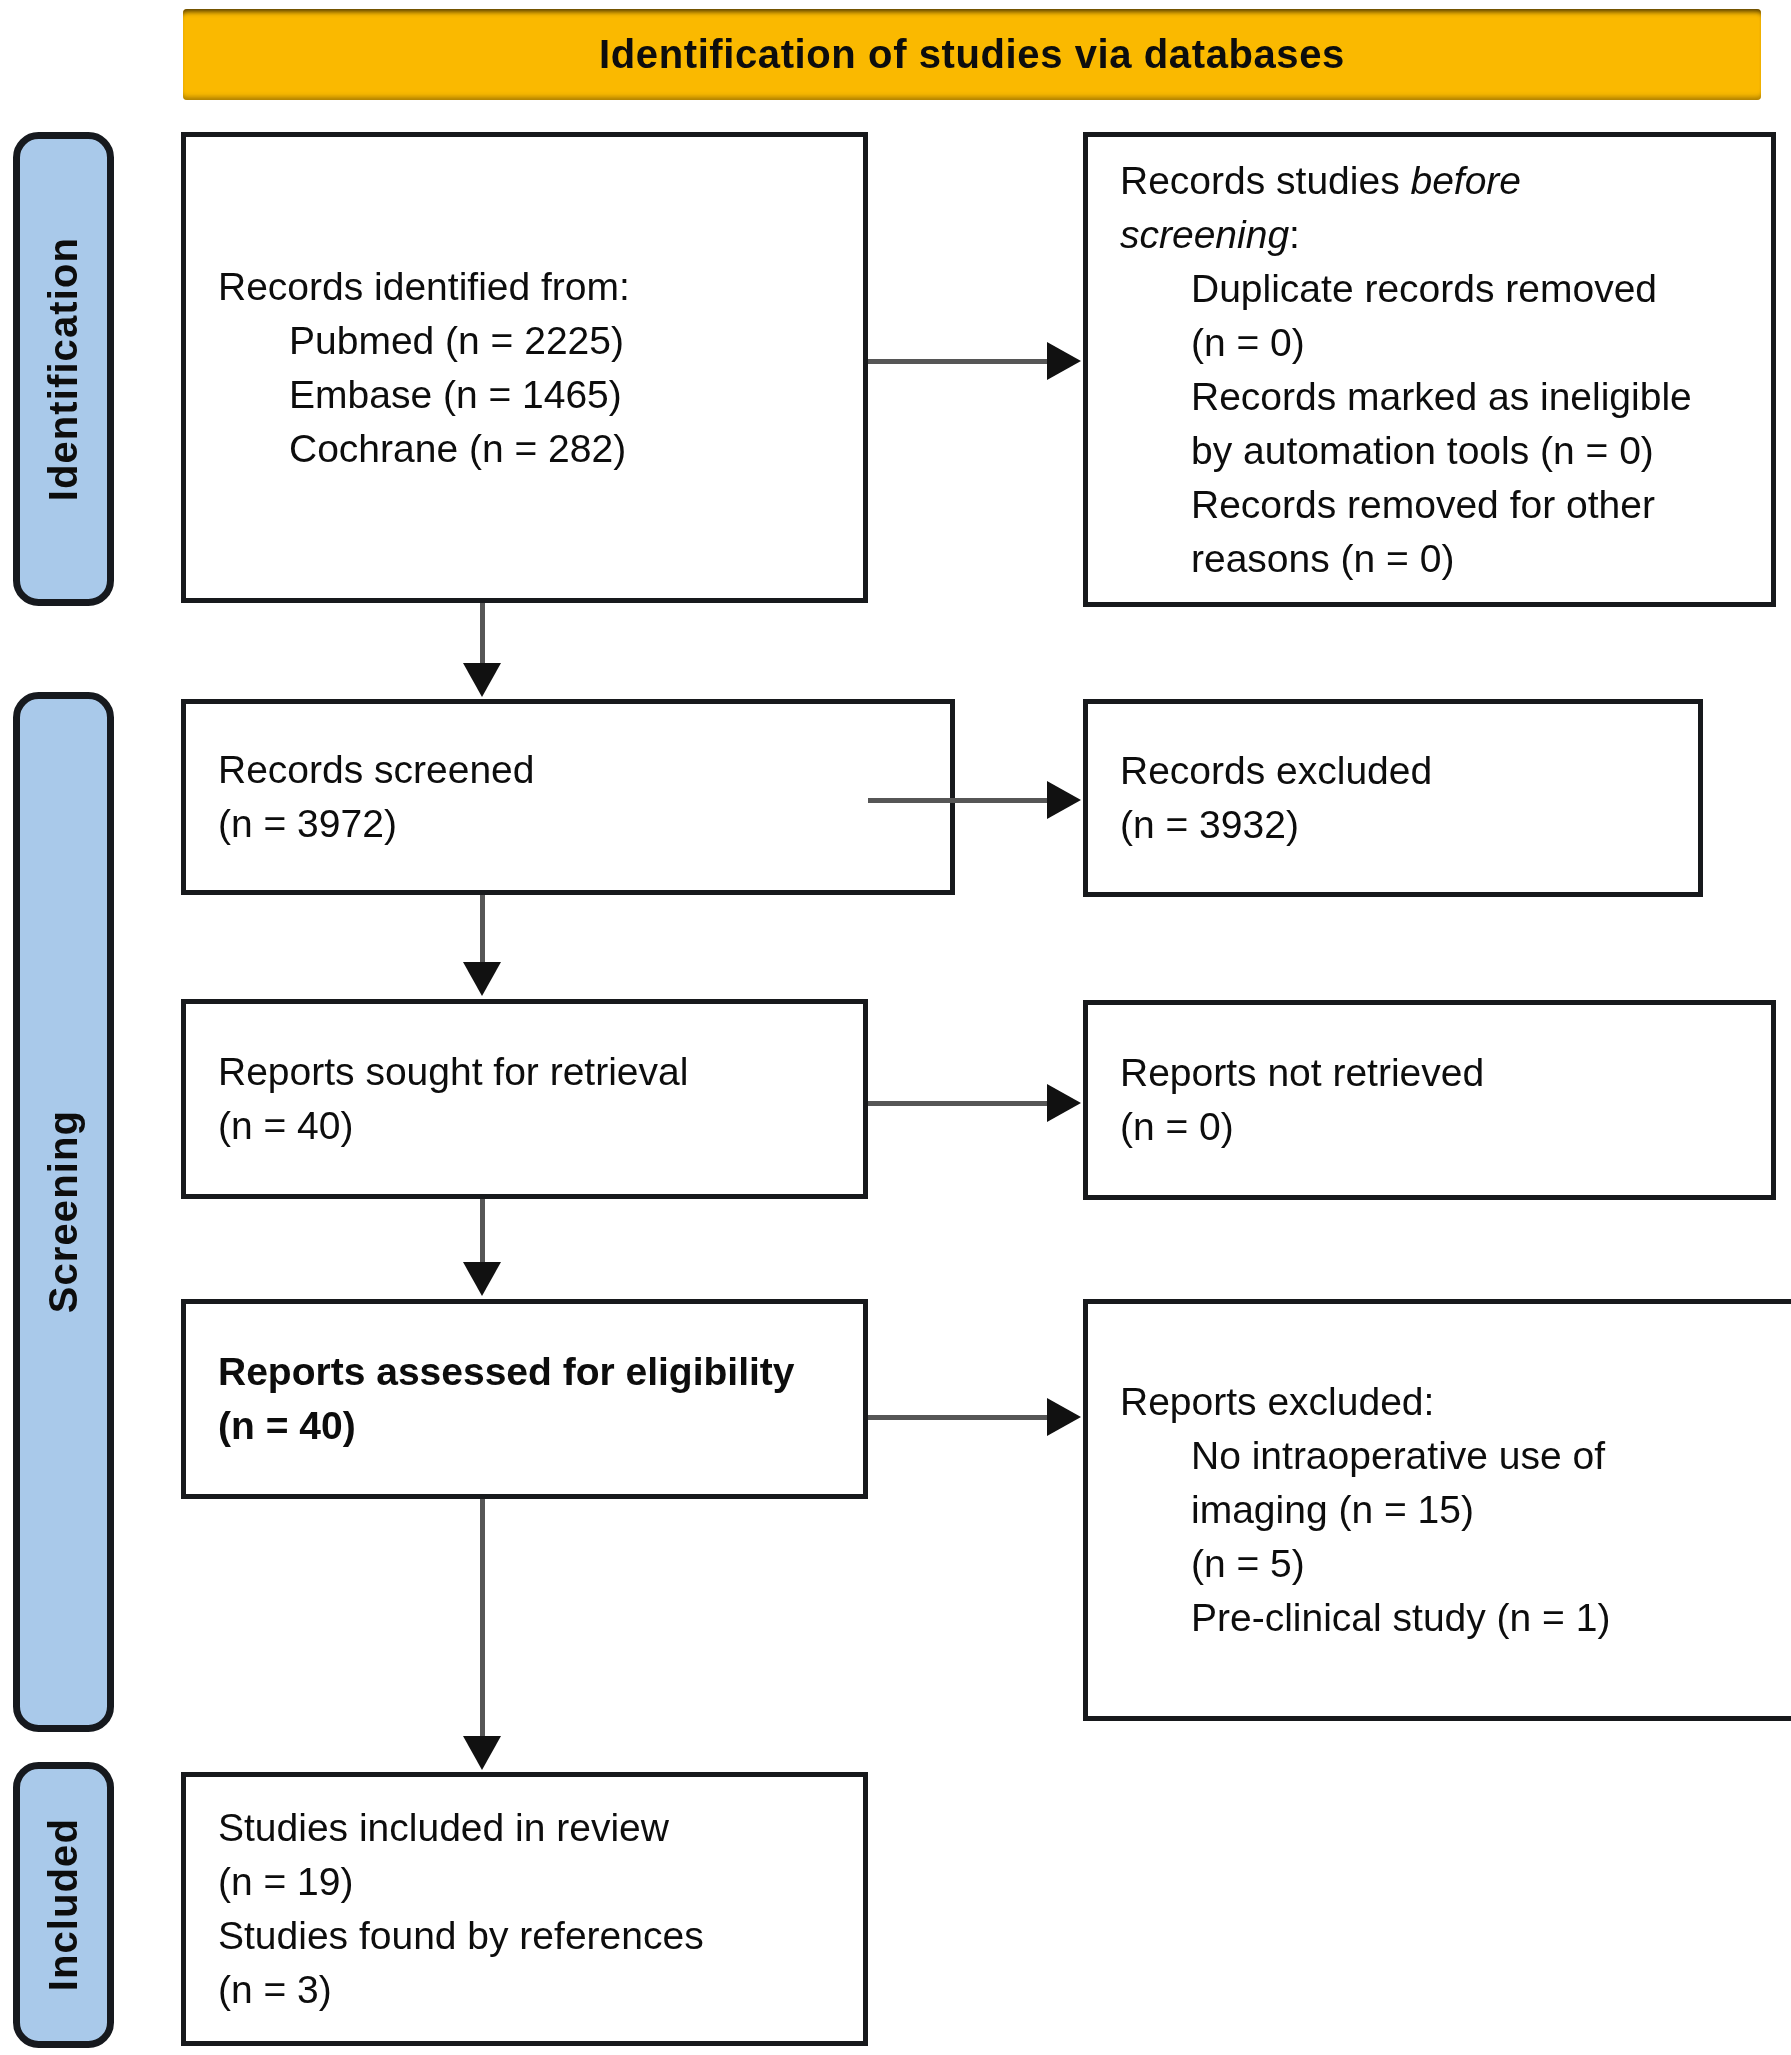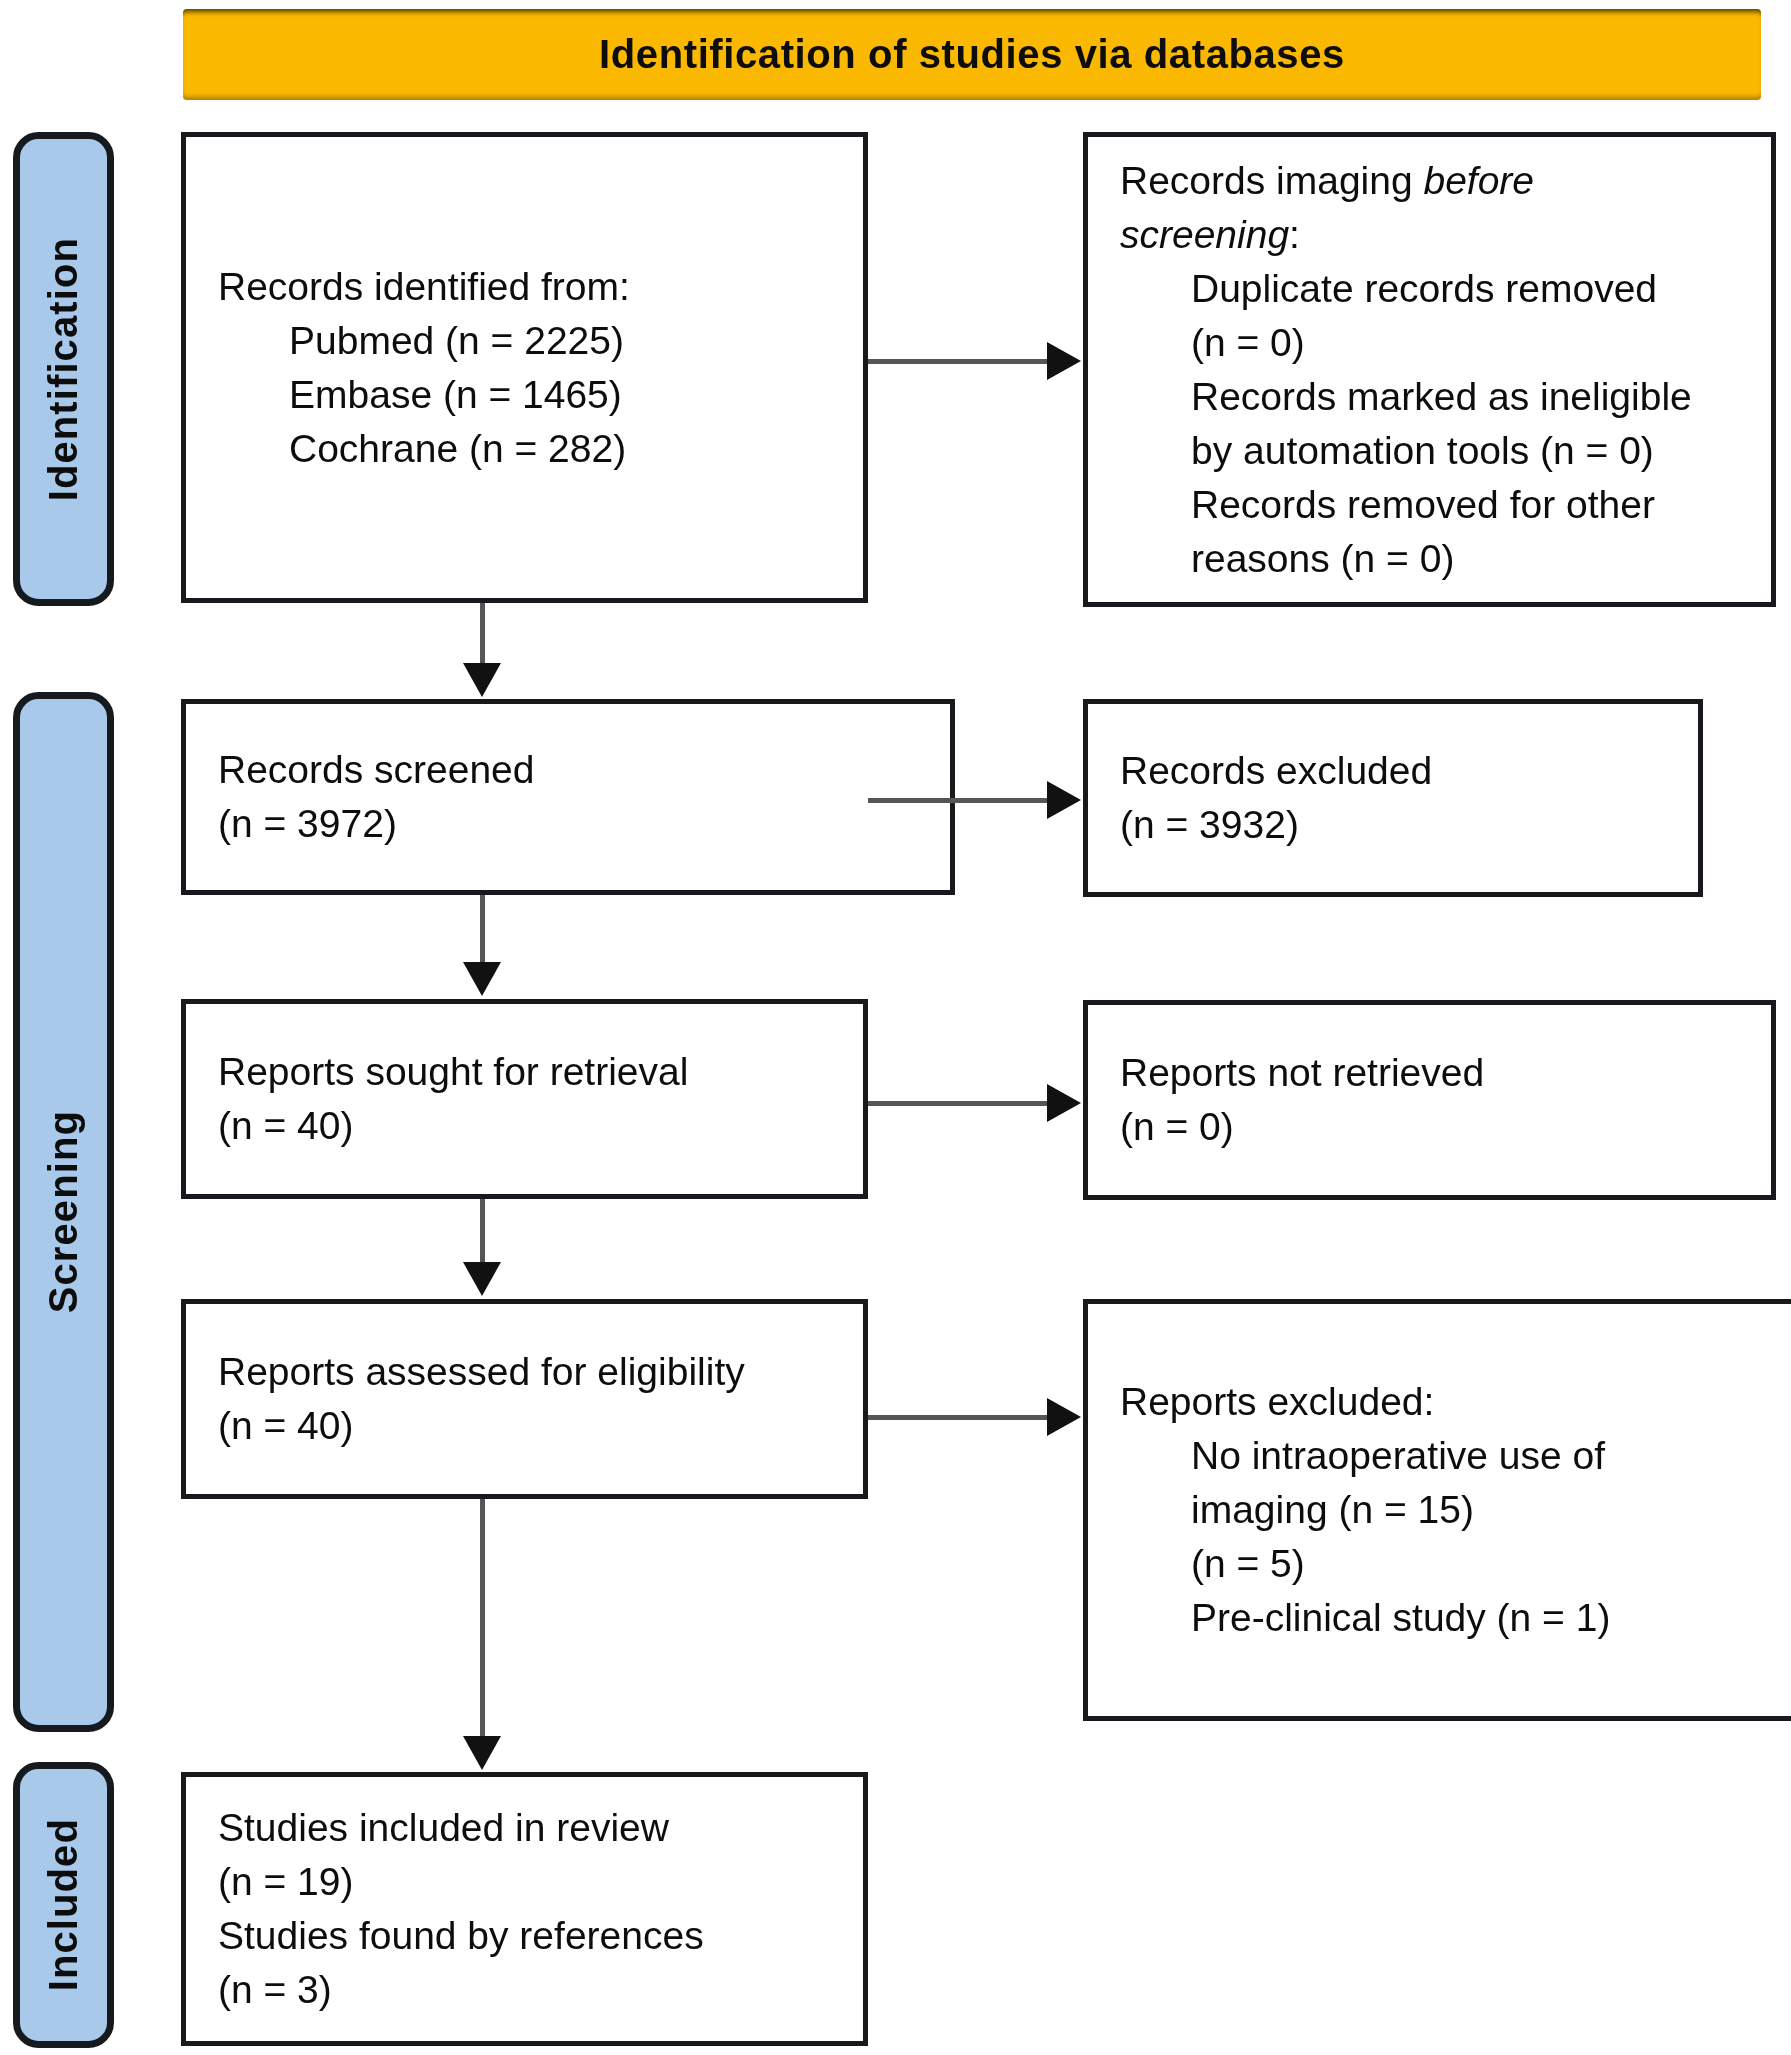--- a/index.html
+++ b/index.html
@@ -110,38 +110,38 @@
       <div class="line"><span>Records screened</span></div>
       <div class="line"><span>(n = 3972)</span></div>
     </div>
 </div>
 <div class="box" style="left:181px; top:999px; width:687px; height:200px;">
   <div>
       <div class="line"><span>Reports sought for retrieval</span></div>
       <div class="line"><span>(n = 40)</span></div>
     </div>
 </div>
-<div class="box" style="left:181px; top:1299px; width:687px; height:200px;">
+<div class="box" style="left:181px; top:1299px; width:687px; height:200px;font-weight:bold;">
   <div>
       <div class="line"><span>Reports assessed for eligibility</span></div>
       <div class="line"><span>(n = 40)</span></div>
     </div>
 </div>
 <div class="box" style="left:181px; top:1772px; width:687px; height:274px;">
   <div>
       <div class="line"><span>Studies included in review</span></div>
       <div class="line"><span>(n = 19)</span></div>
       <div class="line"><span>Studies found by references</span></div>
       <div class="line"><span>(n = 3)</span></div>
     </div>
 </div>
 
 <div class="box" style="left:1083px; top:132px;  width:693px; height:475px;">
   <div>
-      <div class="line"><span>Records imaging </span><span class="italic">before</span></div>
+      <div class="line"><span>Records studies </span><span class="italic">before</span></div>
       <div class="line"><span class="italic">screening</span><span>:</span></div>
       <div class="line indent"><span>Duplicate records removed</span></div>
       <div class="line indent"><span>(n = 0)</span></div>
       <div class="line indent"><span>Records marked as ineligible</span></div>
       <div class="line indent"><span>by automation tools (n = 0)</span></div>
       <div class="line indent"><span>Records removed for other</span></div>
       <div class="line indent"><span>reasons (n = 0)</span></div>
     </div>
 </div>
 <div class="box" style="left:1083px; top:699px; width:620px; height:198px;">

